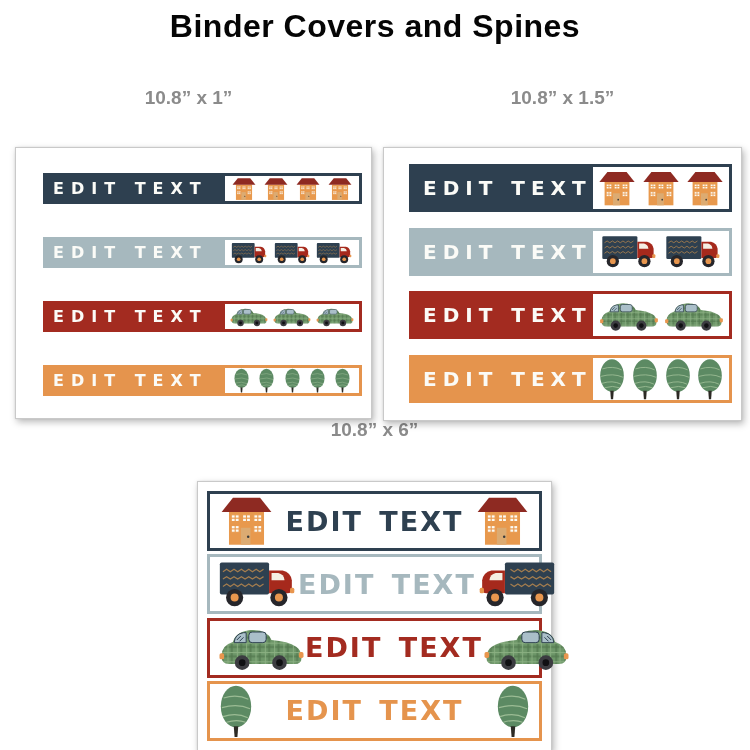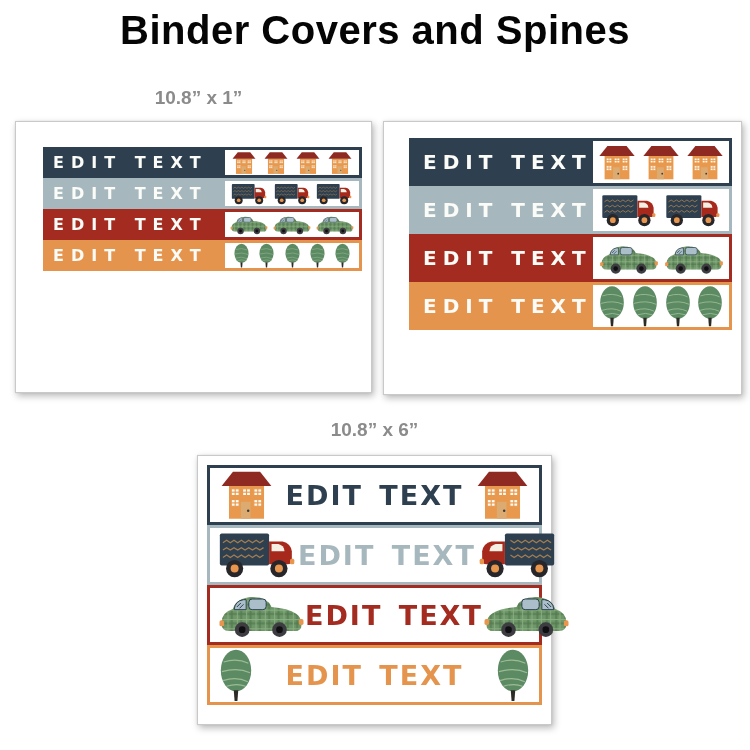--- a/index.html
+++ b/index.html
@@ -1,27 +1,27 @@
 <!DOCTYPE html>
 <html style="--navy: #2e4050; --blue-gray: #a6b8be; --red: #a32b20; --orange: #e5944d;"><head>
 <meta charset="utf-8">
 <style>
   html,body{margin:0;padding:0;background:#ffffff;}
   .canvas{position:relative;width:750px;height:750px;background:#fff;overflow:hidden;
           font-family:"Liberation Sans",sans-serif;}
   .page-title{position:absolute;top:8px;left:0;width:750px;text-align:center;
-              font-size:40px;font-weight:bold;color:#050505;letter-spacing:.5px;}
+              font-size:32px;font-weight:bold;color:#050505;letter-spacing:.5px;}
   .size-label{position:absolute;text-align:center;font-size:19px;font-weight:bold;color:#8b8b8b;}
-  .lbl-1{left:20px;top:87px;width:357px}
+  .lbl-1{left:10px;top:87px;width:357px}
   .lbl-2{left:383px;top:87px;width:359px}
   .lbl-3{left:197px;top:419px;width:355px}
 
   .panel{position:absolute;background:#fff;border:1px solid #c9c9c9;box-sizing:border-box;
          box-shadow:2px 3px 7px rgba(0,0,0,.28),0 0 2px rgba(0,0,0,.08);
-         display:flex;flex-direction:column;justify-content:flex-start;}
+         display:flex;flex-direction:column;justify-content:space-between;margin-top:26px;}
   .panel--s1{left:15px;top:121px;width:357px;height:272px;padding:25px 9px 22px 27px;}
   .panel--s15{left:383px;top:121px;width:359px;height:274px;padding:16px 9px 17px 25px;}
   .panel--s2{left:197px;top:455px;width:355px;height:270px;padding:9px;}
 
   .strip{box-sizing:border-box;font-family:"DejaVu Sans",sans-serif;font-weight:bold;}
   .strip--solid{position:relative;display:flex;align-items:center;color:#fbfbf7;}
   .p-s1 .strip--solid{height:31px;}
   .p-s15 .strip--solid{height:48px;}
   .p-s1 .strip-label{font-size:16px;letter-spacing:7px;padding-left:10px;white-space:nowrap;}
   .p-s15 .strip-label{font-size:20px;letter-spacing:6px;padding-left:14px;white-space:nowrap;}
@@ -135,20 +135,21 @@
       <path d="M28,75 h8 l-1.5,19 h-5 z" fill="#2c2a24"></path>
     </symbol>
   </defs>
 </svg>
 
 <div class="canvas">
 
   <div class="page-title">Binder Covers and Spines</div>
 
   <div class="size-label lbl-1">10.8” x 1”</div>
+  <div class="size-label lbl-2">10.8” x 1.5”</div>
   <div class="size-label lbl-3">10.8” x 6”</div>
 
   <section class="panel panel--s1 p-s1">
     <div class="strip strip--solid" data-color="navy">
       <span class="strip-label">EDIT TEXT</span>
       <span class="icon-box">
           <svg class="ic ic-house">
             <use href="#sym-house"></use>
           </svg>
           <svg class="ic ic-house">

